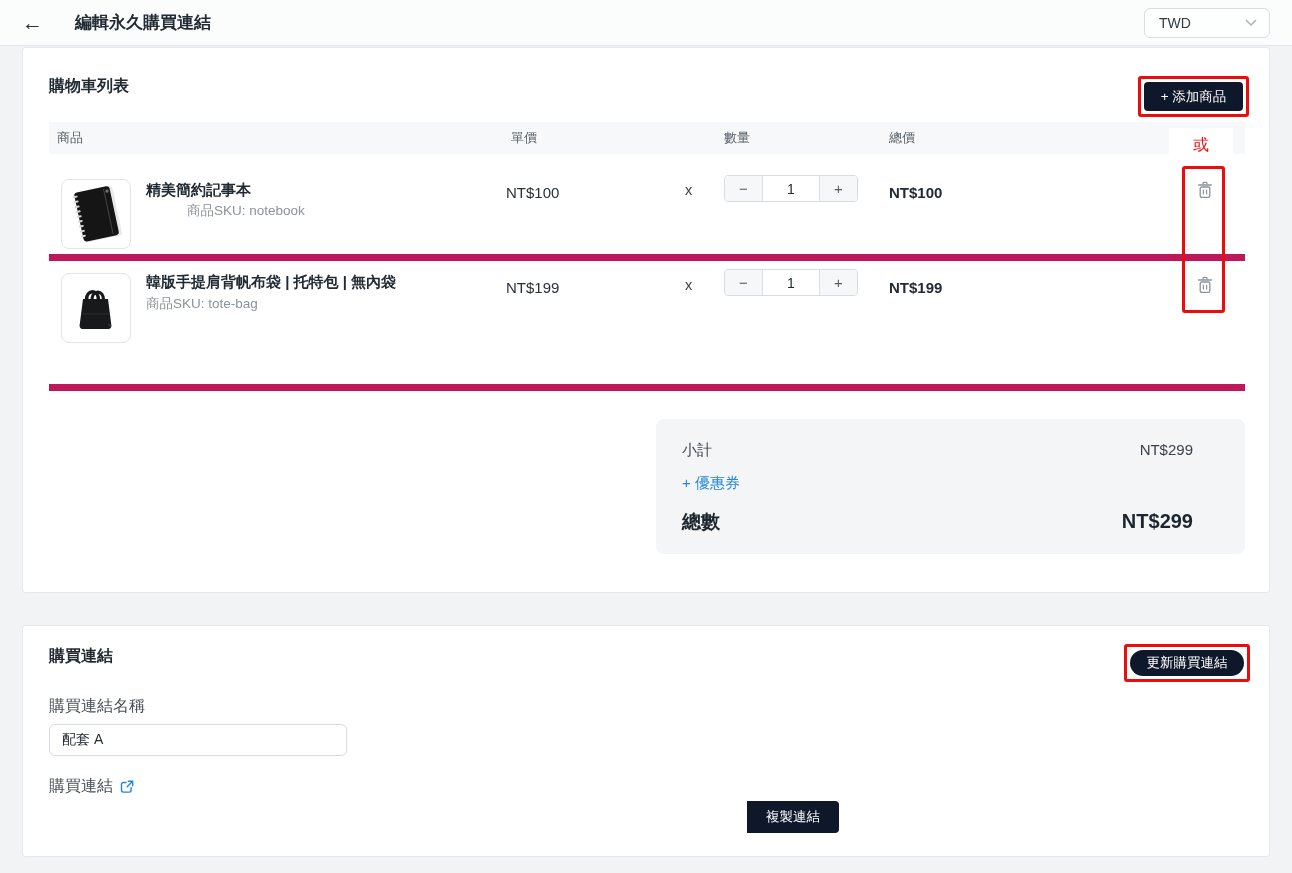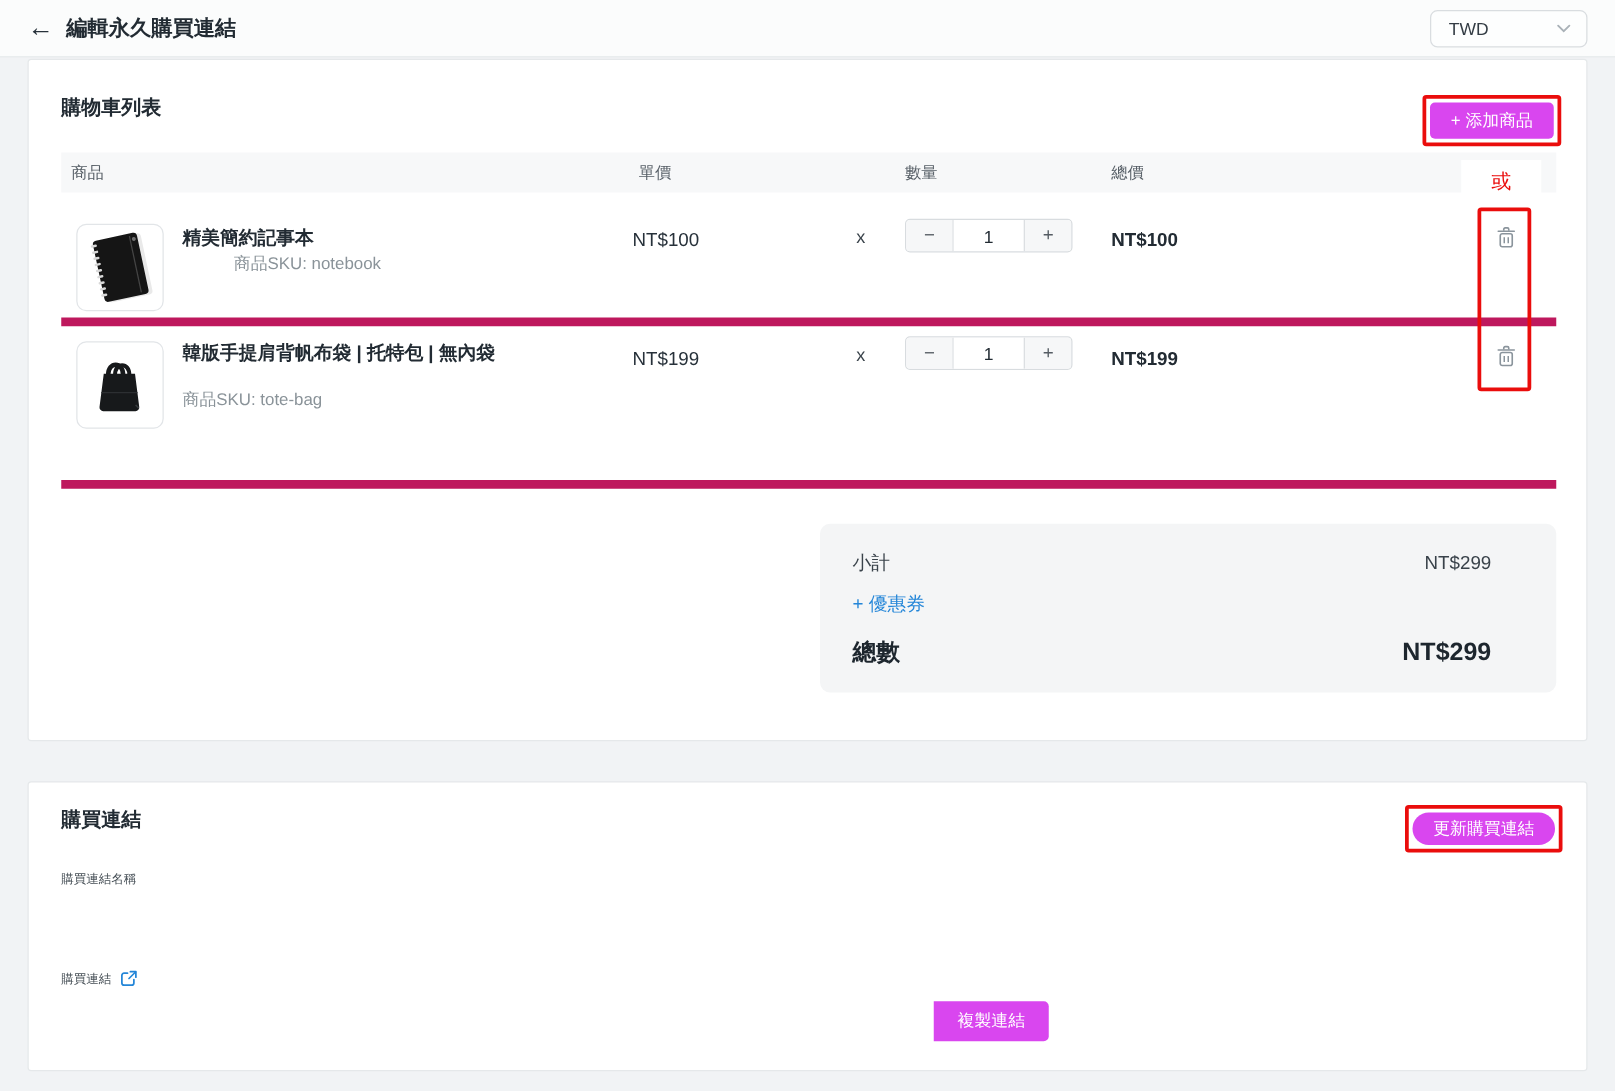--- a/index.html
+++ b/index.html
@@ -9,21 +9,21 @@
     background:#f1f3f5; color:#27313a; position:relative; overflow:hidden;
   }
 
   
   .topbar {
     position:absolute; left:0; top:0; width:1292px; height:46px;
     background:#fbfcfc; border-bottom:1px solid #e4e7e9;
     display:flex; align-items:center;
   }
   .back-btn { margin-left:22px; font-size:21px; color:#27313a; cursor:pointer; line-height:1; }
-  .page-title { margin-left:10px; font-size:17px; font-weight:700; color:#222b33; }
+  .page-title { margin-left:32px; font-size:17px; font-weight:700; color:#222b33; }
   .currency-select {
     position:absolute; right:22px; top:8px; width:126px; height:30px;
     background:#fdfefe; border:1px solid #d9dde0; border-radius:6px;
     display:flex; align-items:center; justify-content:space-between;
     padding:0 12px 0 14px; cursor:pointer;
   }
   .currency-select .val { font-size:14px; color:#333c44; }
 
   
   .card {
@@ -37,21 +37,21 @@
   
   .red-box { position:absolute; border:3px solid #ea0d0c; border-radius:3px; padding:3px; }
   .or-label {
     position:absolute; left:1146px; top:80px; width:64px; height:34px; z-index:3;
     background:#fff; color:#ea0d0c; font-size:16px;
     display:flex; align-items:center; justify-content:center;
   }
 
   
   .green-btn {
-    background:#d946ef; color:#fff; border:none; cursor:pointer;
+    background:#0f172a; color:#fff; border:none; cursor:pointer;
     font-size:13.5px; font-family:inherit; display:flex; align-items:center; justify-content:center;
   }
   .add-btn-box { right:20px; top:28px; }
   .add-btn { width:99px; height:29px; border-radius:4px; }
   .update-btn-box { left:1101px; top:18px; }
   .update-btn { width:114px; height:26px; border-radius:13px; }
 
   
   .thead {
     position:absolute; left:26px; top:74px; width:1196px; height:32px;
@@ -97,21 +97,21 @@
     background:#f4f5f6; border-radius:8px; padding:22px 52px 0 26px;
   }
   .sum-row { display:flex; justify-content:space-between; align-items:baseline; }
   .sum-sub { font-size:15px; color:#39424a; }
   .coupon-link { margin-top:14px; font-size:15px; color:#2486d8; cursor:pointer; display:inline-block; }
   .sum-total { margin-top:16px; }
   .sum-total .lbl { font-size:19px; font-weight:700; color:#1d262e; }
   .sum-total .val { font-size:20px; font-weight:700; color:#1d262e; }
 
   
-  .field-label { position:absolute; left:26px; font-size:10px; color:#454e55; }
+  .field-label { position:absolute; left:26px; font-size:16px; color:#454e55; }
   .name-input {
     position:absolute; left:26px; top:98px; width:298px; height:32px;
     border:1px solid #d6dade; border-radius:6px; padding:0 12px;
     font-size:14px; color:#222b33; font-family:inherit; outline:none;
   }
   .link-label-row { position:absolute; left:26px; top:150px; display:flex; align-items:center; gap:7px; }
   .link-label-row .field-label { position:static; }
   .ext-link { cursor:pointer; display:flex; }
   .url-input {
     position:absolute; left:26px; top:175px; width:698px; height:32px;
@@ -199,21 +199,21 @@
     <div class="prod-img" style="top:16px;">
       <svg width="68" height="68" viewBox="0 0 68 68">
         <path d="M24.5 26 c0 -11 12 -11 12 0" fill="none" stroke="#17191b" stroke-width="3.6"></path>
         <path d="M30 26 c0 -10.5 11.5 -10.5 11.5 0" fill="none" stroke="#17191b" stroke-width="3.2"></path>
         <path d="M21 25 h25 l3.4 26.5 a3 3 0 0 1 -3 3.4 H20.6 a3 3 0 0 1 -3 -3.4 Z" fill="#17191b"></path>
         <line x1="19" y1="40" x2="48" y2="40" stroke="#2c2f32" stroke-width="1"></line>
         <path d="M46.5 50 l2.5 2.5" stroke="#3a3d40" stroke-width="1.2"></path>
       </svg>
     </div>
     <span class="prod-name" style="top:16px;">韓版手提肩背帆布袋 | 托特包 | 無內袋</span>
-    <span class="prod-sku" style="top:38px;margin-top:16px;">商品SKU: tote-bag</span>
+    <span class="prod-sku" style="top:38px;">商品SKU: tote-bag</span>
     <span class="unit-price" style="top:22px;">NT$199</span>
     <span class="x-sign" style="top:20px;">x</span>
     <div class="stepper" style="top:12px;">
       <button class="minus">−</button>
       <input value="1" style="">
       <button class="plus">+</button>
     </div>
     <span class="line-total" style="top:22px;">NT$199</span>
     <button class="trash-btn" style="top:14px;">
       <svg width="16" height="18" viewBox="0 0 16 18">
@@ -242,20 +242,21 @@
 </div>
 
 <div class="card card-link">
   <span class="section-title" style="top:20px;">購買連結</span>
 
   <div class="red-box update-btn-box">
     <button class="green-btn update-btn">更新購買連結</button>
   </div>
 
   <span class="field-label" style="top:70px;">購買連結名稱</span>
+  <input class="name-input" value="配套 A" style="">
 
   <div class="link-label-row">
     <span class="field-label">購買連結</span>
     <span class="ext-link">
       <svg width="14" height="14" viewBox="0 0 14 14">
         <path d="M6 2.5 H3.3 A1.8 1.8 0 0 0 1.5 4.3 v6 a1.8 1.8 0 0 0 1.8 1.8 h6 a1.8 1.8 0 0 0 1.8 -1.8 V7.6" fill="none" stroke="#2486d8" stroke-width="1.4" stroke-linecap="round"></path>
         <path d="M8.3 1.3 h4.4 v4.4" fill="none" stroke="#2486d8" stroke-width="1.4" stroke-linecap="round" stroke-linejoin="round"></path>
         <path d="M12.4 1.6 L7.2 6.8" fill="none" stroke="#2486d8" stroke-width="1.4" stroke-linecap="round"></path>
       </svg>
     </span>

